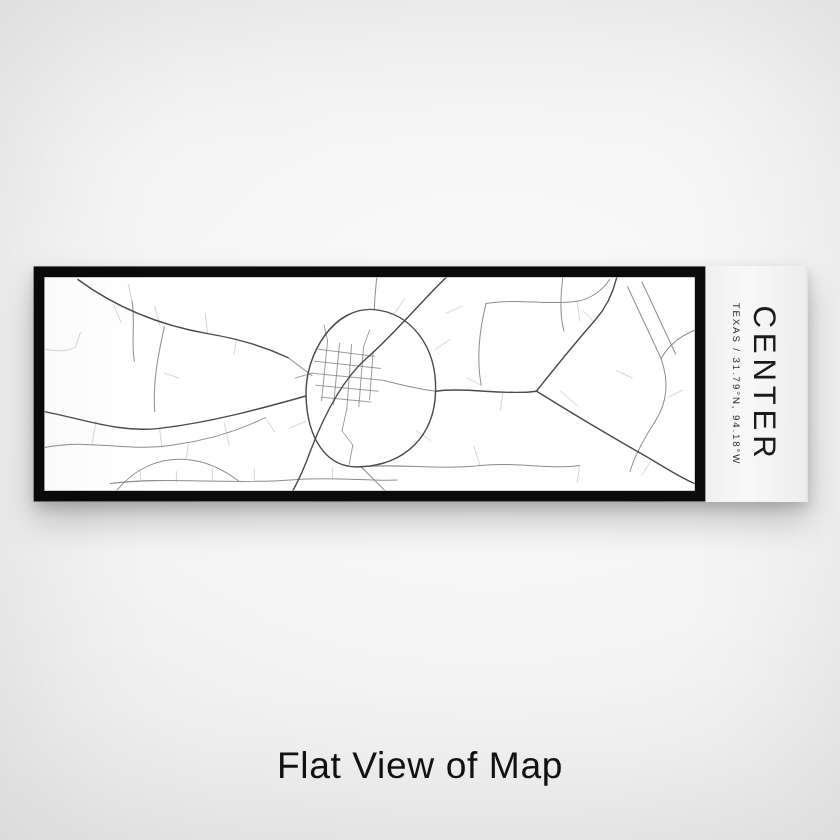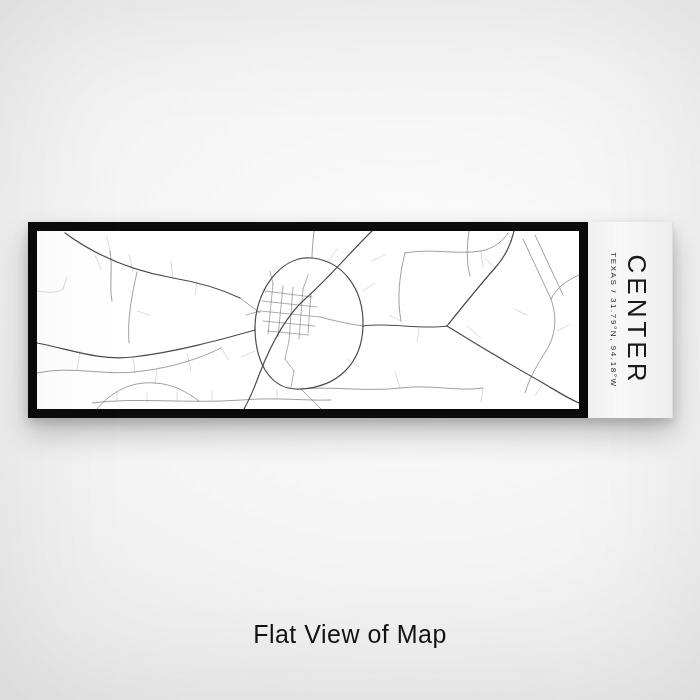--- a/index.html
+++ b/index.html
@@ -40,21 +40,21 @@
   .map-title{
     font-size:26px;font-weight:400;color:#1b1b1b;
     letter-spacing:4px;white-space:nowrap;line-height:1;
   }
   .map-subtitle{
     font-size:8px;font-weight:400;color:#2e2e2e;
     letter-spacing:1.6px;white-space:nowrap;line-height:1;
   }
   .caption{
     position:absolute;left:0;right:0;top:620px;text-align:center;
-    font-size:25px;color:#121212;letter-spacing:0.5px;
+    font-size:31px;color:#121212;letter-spacing:0.5px;
   }
 </style>
 </head>
 <body>
 
 <div class="scene">
 
   <div class="print">
 
     <div class="frame">

